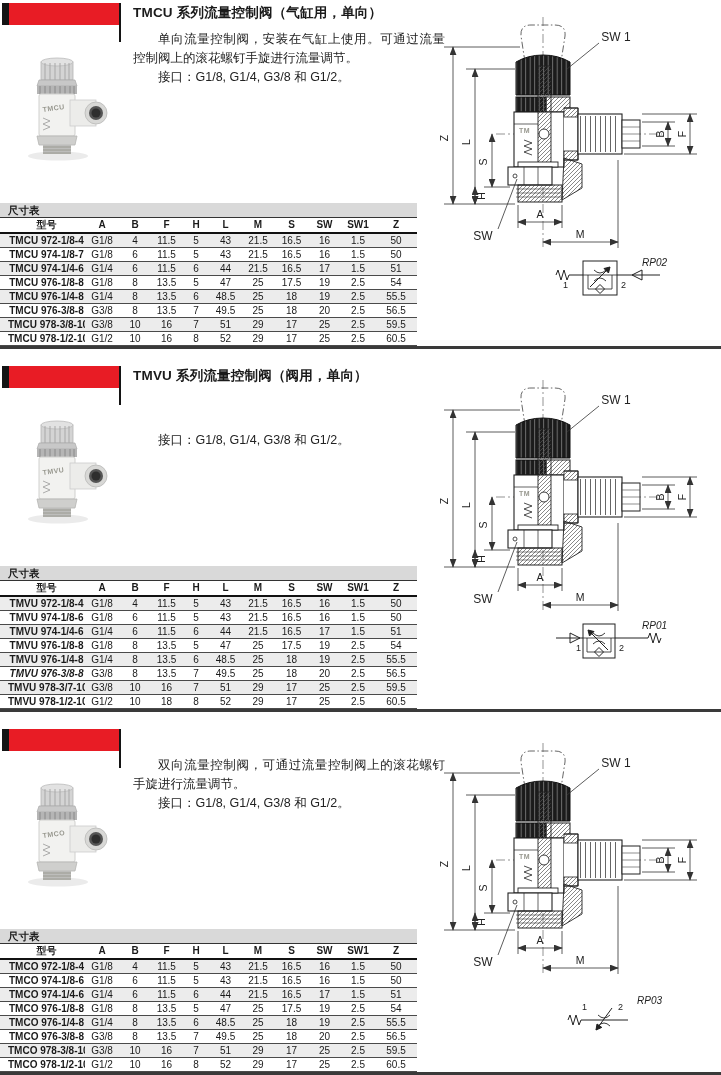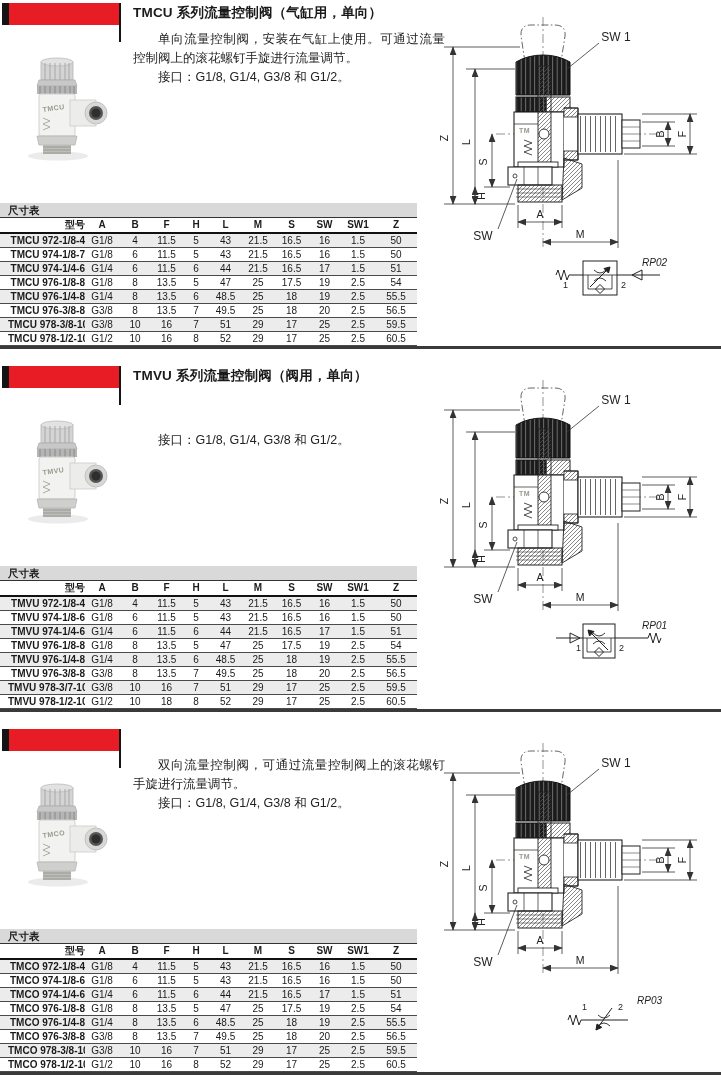--- a/index.html
+++ b/index.html
@@ -26,21 +26,21 @@
   .rp3{top:268px;}
   .dim-table{position:absolute;left:0;top:203px;width:417px;}
   .tcap{height:15px;line-height:15px;background:#d9d9d9;border-bottom:1px solid #333;
         font-size:10.5px;font-weight:bold;padding-left:8px;box-sizing:border-box;}
   .trow{display:flex;box-sizing:border-box;border-bottom:1px solid #4a4a4a;}
   .trow.thead{height:16px;border-bottom:2px solid #111;}
   .trow:not(.thead){height:14px;}
   .trow.alt{background:#ececec;}
   .tcell{font-size:10px;line-height:13px;text-align:center;box-sizing:border-box;overflow:hidden;white-space:nowrap;}
   .thead .tcell{font-weight:bold;line-height:14px;}
-  .tcell.c0{text-align:right;padding-left:8px;font-weight:bold;}
+  .tcell.c0{text-align:center;padding-left:8px;font-weight:bold;}
   .sec-divider{position:absolute;left:0;top:346px;width:721px;height:2.5px;background:#3a3a3a;}
   svg text{font-family:"Liberation Sans","DejaVu Sans",sans-serif;}
   .dlab{font-size:10.5px;fill:#222;}
   .swlab{font-size:12px;fill:#222;}
   .rlab{font-size:10px;fill:#222;font-style:italic;}
   .plab{font-size:9px;fill:#222;}
   .brand{font-size:7px;fill:#98988f;font-weight:bold;letter-spacing:.5px;}
 </style>
 </head>
 <body>
@@ -489,21 +489,21 @@
         <div class="tcell c3" style="width: 31px;">13.5</div>
         <div class="tcell c4" style="width: 28px;">6</div>
         <div class="tcell c5" style="width: 31px;">48.5</div>
         <div class="tcell c6" style="width: 34px;">25</div>
         <div class="tcell c7" style="width: 33px;">18</div>
         <div class="tcell c8" style="width: 33px;">19</div>
         <div class="tcell c9" style="width: 34px;">2.5</div>
         <div class="tcell c10" style="width: 42px;">55.5</div>
       </div>
       <div class="trow">
-        <div class="tcell c0" style="width: 85px;">TMVU 976-3/8-8</div>
+        <div class="tcell c0" style="width: 85px; font-style: italic;">TMVU 976-3/8-8</div>
         <div class="tcell c1" style="width: 34px;">G3/8</div>
         <div class="tcell c2" style="width: 32px;">8</div>
         <div class="tcell c3" style="width: 31px;">13.5</div>
         <div class="tcell c4" style="width: 28px;">7</div>
         <div class="tcell c5" style="width: 31px;">49.5</div>
         <div class="tcell c6" style="width: 34px;">25</div>
         <div class="tcell c7" style="width: 33px;">18</div>
         <div class="tcell c8" style="width: 33px;">20</div>
         <div class="tcell c9" style="width: 34px;">2.5</div>
         <div class="tcell c10" style="width: 42px;">56.5</div>

